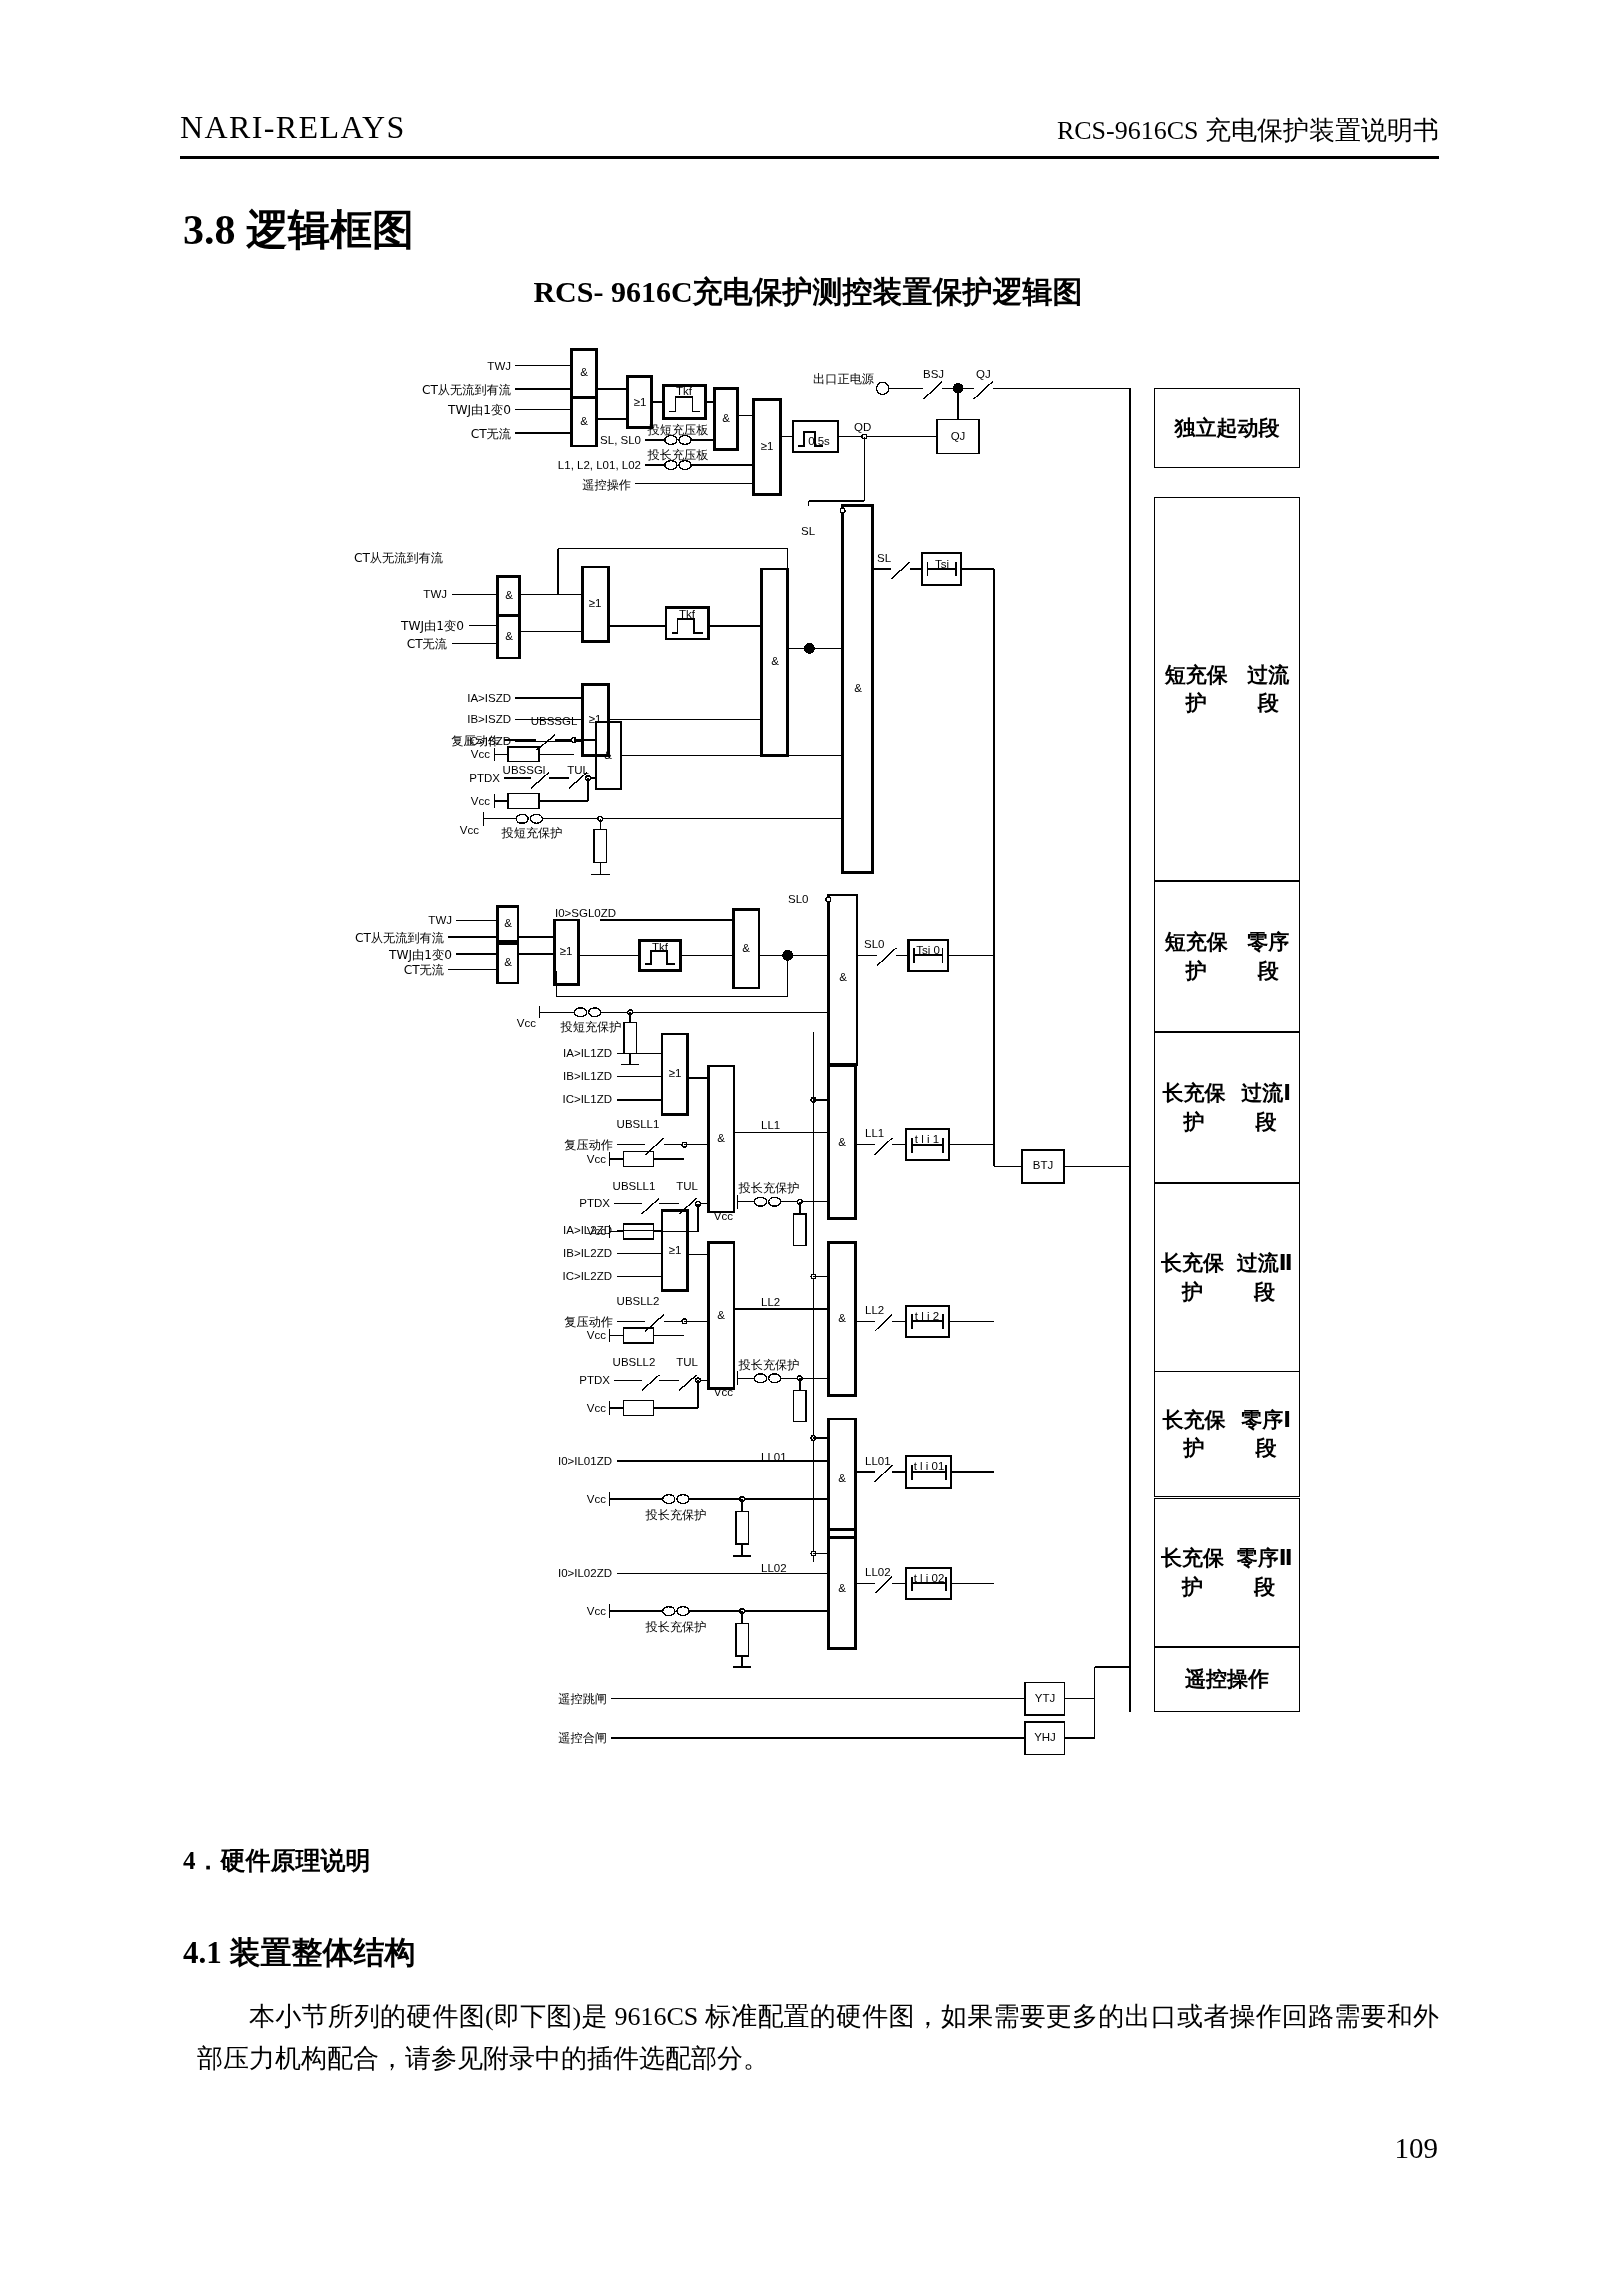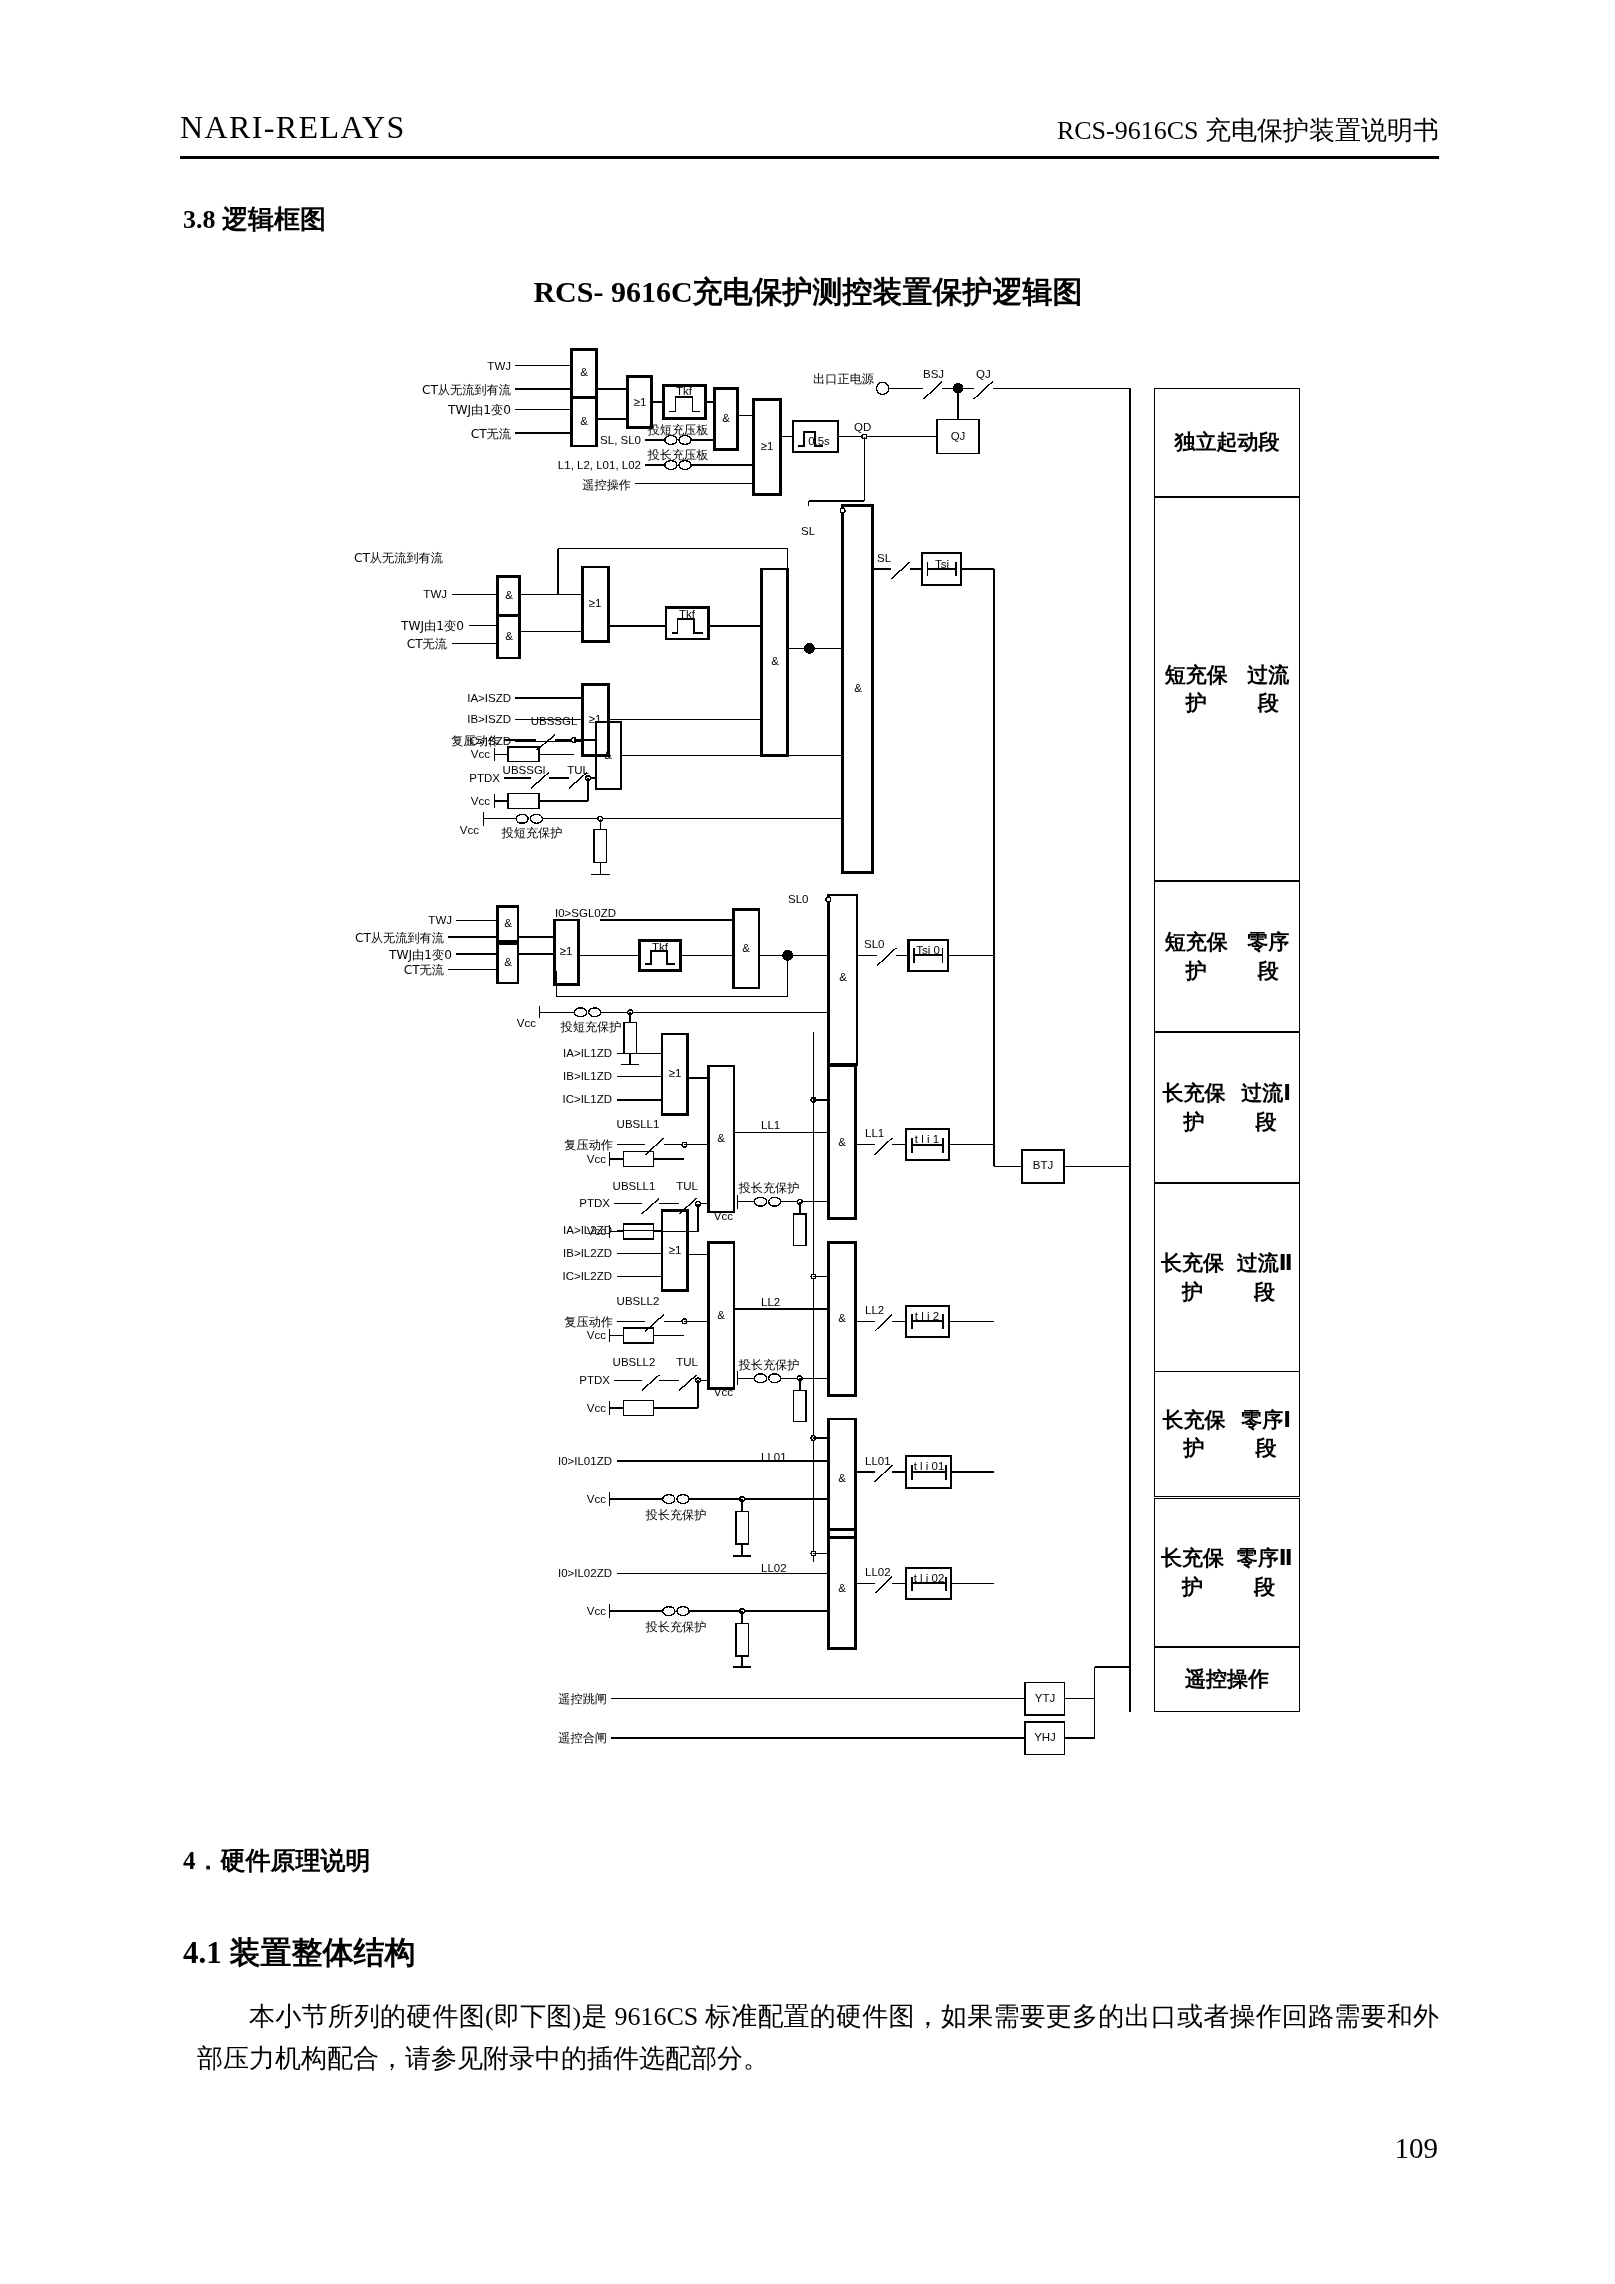--- a/index.html
+++ b/index.html
@@ -12,21 +12,21 @@
   .hdr{position:absolute;left:180px;top:102px;width:1259px;height:54px;}
   .hdr-left{position:absolute;left:0;top:6.8px;font-size:32px;font-weight:normal;
             letter-spacing:1.4px;font-family:"Liberation Serif",serif;}
   .hdr-right{position:absolute;right:0;top:11px;font-size:26px;
              font-family:"Liberation Serif",serif;white-space:nowrap;}
   .hdr-rule{position:absolute;left:0;top:54px;width:1259px;height:3.4px;background:#000;}
 
   
   .h-sec{position:absolute;font-weight:bold;white-space:nowrap;
          font-family:"Liberation Serif",serif;}
-  #h38{left:183px;top:202px;font-size:26px;}
+  #h38{left:183px;top:202px;font-size:42px;}
   #h4 {left:183px;top:1844px;font-size:25px;}
   #h41{left:183px;top:1932px;font-size:31px;}
 
   .fig-title{position:absolute;left:0;top:272px;width:1616px;text-align:center;
              font-size:30px;font-weight:bold;font-family:"Liberation Serif",serif;}
 
   .body-p{position:absolute;left:197px;top:1996px;width:1242px;font-size:26px;
           line-height:1.62;text-indent:52px;text-align:justify;
           font-family:"Liberation Serif",serif;}
 
@@ -556,21 +556,21 @@
     <div class="lbl c cn" style="left:676px;top:1627px">投长充保护</div>
     <div class="lbl" style="left:761px;top:1563px">LL02</div>
     <div class="lbl" style="left:865px;top:1567px">LL02</div>
     <div class="lbl c" style="left:929px;top:1579px">t l i 02</div>
 
     <div class="lbl r cn" style="left:607px;top:1693px">遥控跳闸</div>
     <div class="lbl r cn" style="left:607px;top:1732px">遥控合闸</div>
     <div class="lbl c" style="left:1045px;top:1699px">YTJ</div>
     <div class="lbl c" style="left:1045px;top:1738px">YHJ</div>
 
-    <div class="panel" style="top:388px;height:109px">
+    <div class="panel" style="top:388px;height:80px">
         <span>独立起</span>
         <br>
         <span>动段</span>
       </div>
     <div class="panel" style="top:497px;height:384px">
         <span>短充保护</span>
         <br>
         <span>过流段</span>
       </div>
     <div class="panel" style="top:881px;height:151px">

